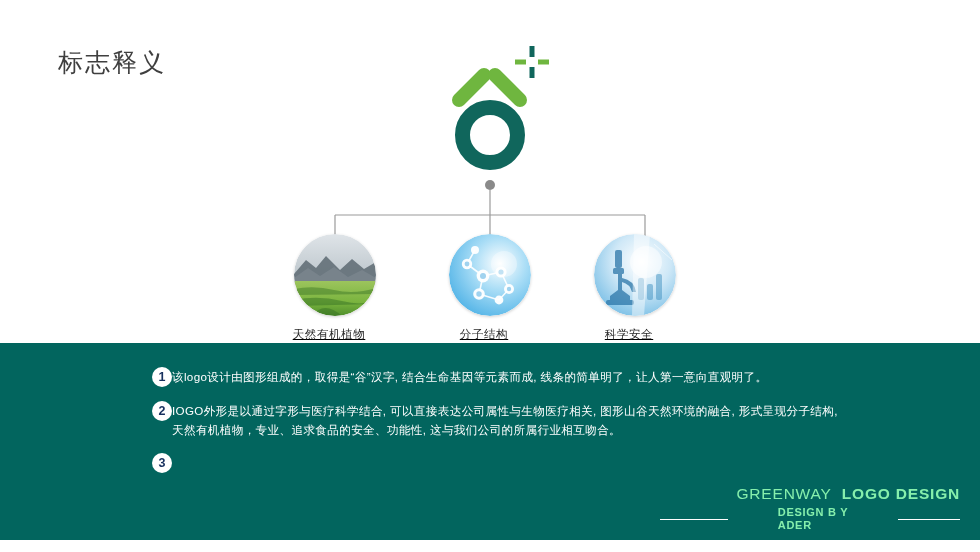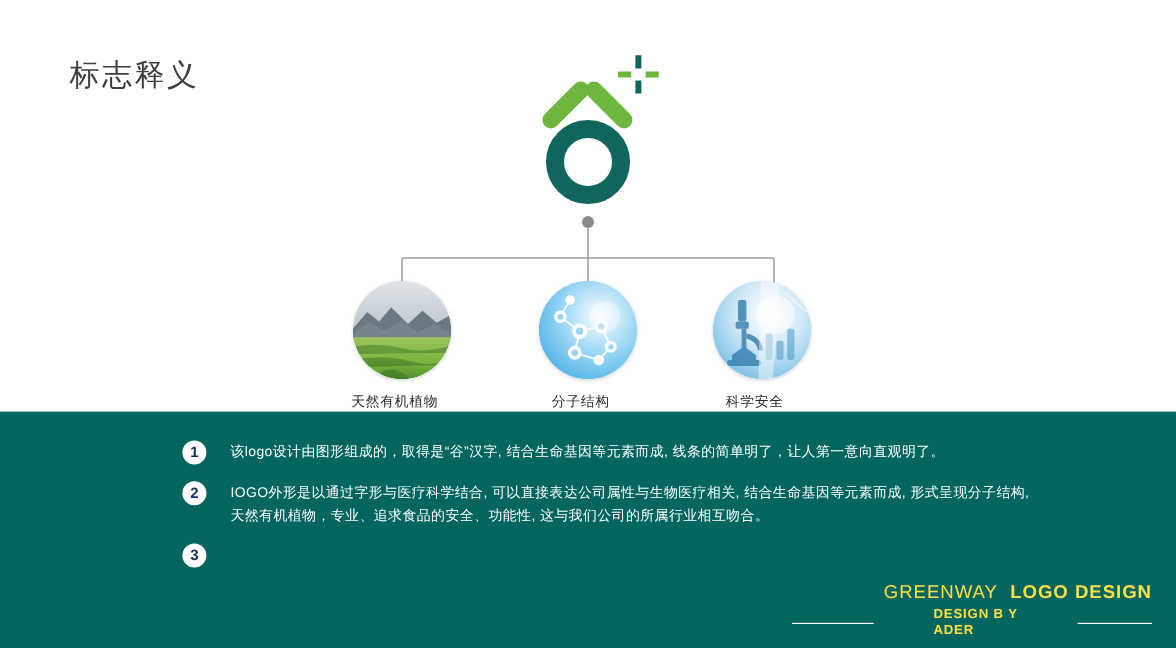--- a/index.html
+++ b/index.html
@@ -46,20 +46,21 @@
     top: 178px;
     width: 390px;
     height: 62px;
   }
 
   
   .node {
     position: absolute;
     width: 82px;
     text-align: center;
+    text-decoration: underline;
   }
   .node .bubble {
     width: 82px;
     height: 82px;
     border-radius: 50%;
     overflow: hidden;
     position: relative;
     box-shadow: 0 1px 3px rgba(0,0,0,0.18);
   }
   .node .bubble svg { display:block; }
@@ -104,36 +105,35 @@
     border-radius: 50%;
     background: #ffffff;
     color: #17305e;
     font-size: 12.5px;
     font-weight: 700;
     line-height: 20px;
     text-align: center;
     margin-top: 0px;
   }
   .bullet-text {
-    margin-left: 20px;
     color: #ffffff;
     font-size: 11.6px;
     line-height: 19px;
     letter-spacing: .35px;
   }
   .bullet-text .line { display: block; white-space: nowrap; }
 
   
   #brandmark {
     position: absolute;
     left: 660px;
     top: 142px;
     width: 300px;
     text-align: right;
-    color: #fde047;
+    color: #86efac;
   }
   #brand-title {
     font-size: 15.5px;
     font-weight: 700;
     letter-spacing: .8px;
     white-space: nowrap;
   }
   #brand-title .thin { font-weight: 400; }
   #brand-sub-wrap {
     margin-top: 3px;
@@ -322,21 +322,21 @@
       <div class="bullet-row">
         <div class="bullet-badge">1</div>
         <div class="bullet-text">
           <span class="line">该logo设计由图形组成的，取得是“谷”汉字, 结合生命基因等元素而成, 线条的简单明了，让人第一意向直观明了。</span>
         </div>
       </div>
 
       <div class="bullet-row">
         <div class="bullet-badge">2</div>
         <div class="bullet-text">
-          <span class="line">IOGO外形是以通过字形与医疗科学结合, 可以直接表达公司属性与生物医疗相关, 结合生命基因等元素而成, 形式呈现分子结构,</span>
+          <span class="line">IOGO外形是以通过字形与医疗科学结合, 可以直接表达公司属性与生物医疗相关, 图形山谷天然环境的融合, 形式呈现分子结构,</span>
           <span class="line">天然有机植物，专业、追求食品的安全、功能性, 这与我们公司的所属行业相互吻合。</span>
         </div>
       </div>
 
       <div class="bullet-row">
         <div class="bullet-badge">3</div>
       </div>
 
     </div>
 

